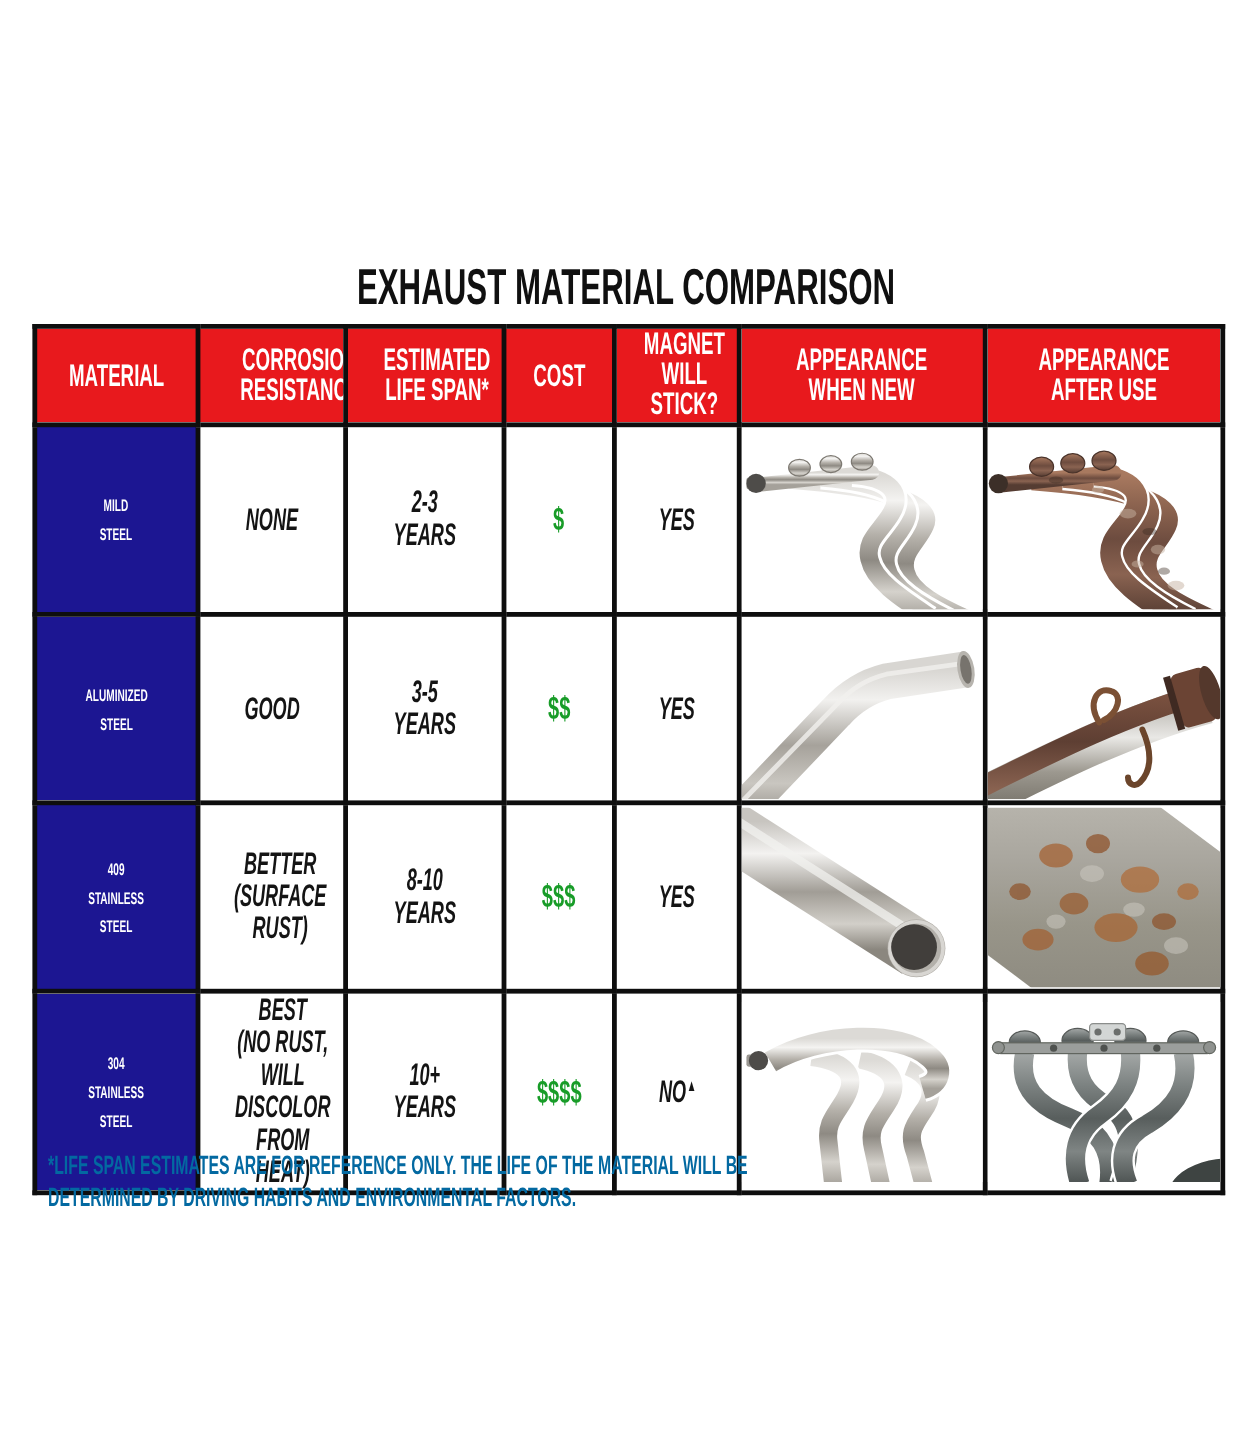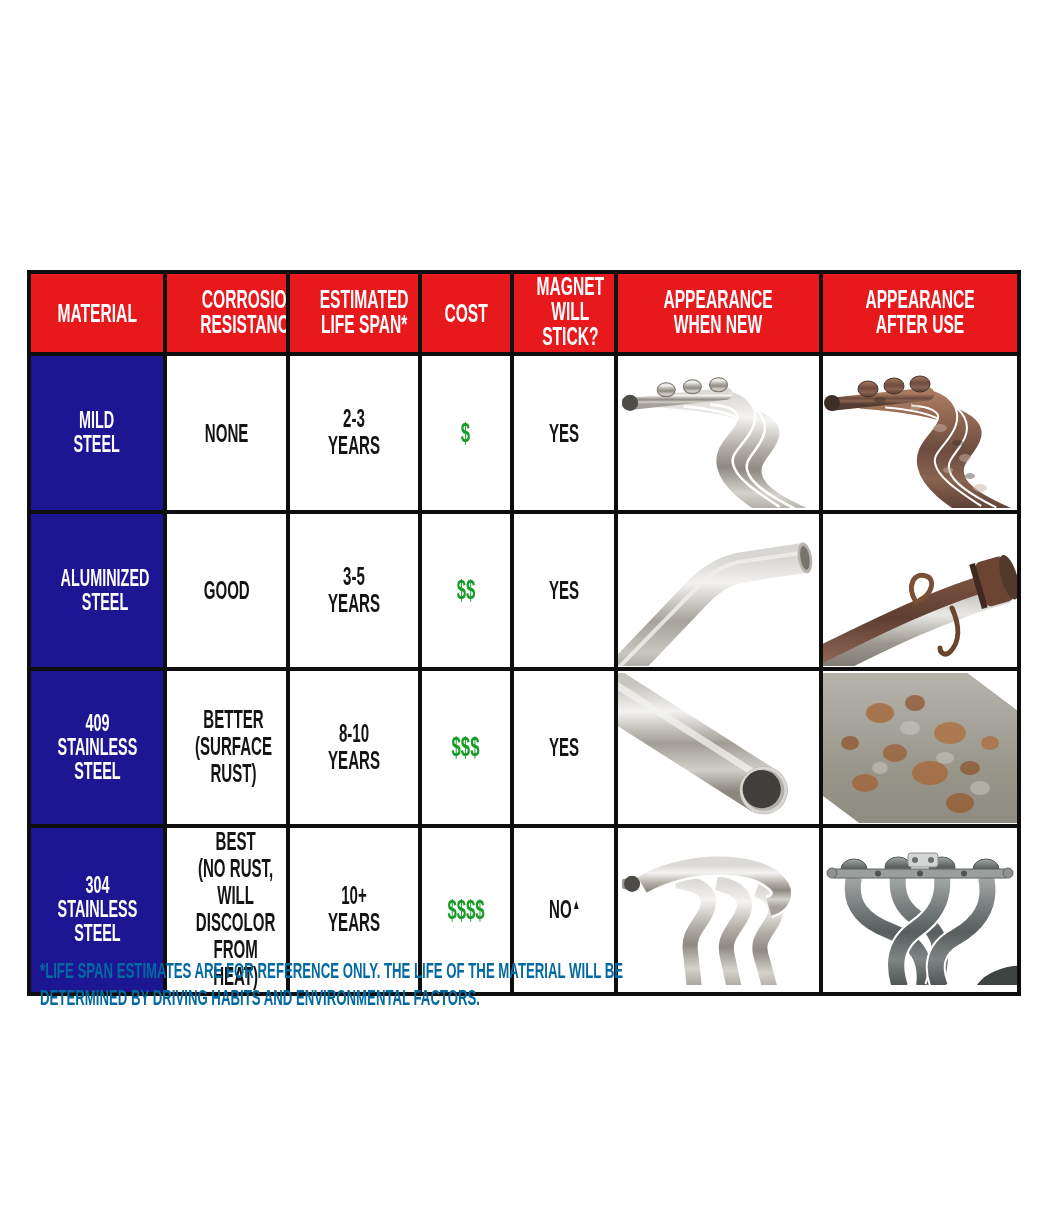--- a/index.html
+++ b/index.html
@@ -39,44 +39,47 @@
   table.cmp th,table.cmp td{
     border:4px solid var(--border-black);
     text-align:center;vertical-align:middle;overflow:hidden;
   }
   table.cmp th{
     background:var(--header-red);color:#ffffff;
     font-size:26px;
   }
   table.cmp th .cx{--sx:0.6;line-height:25px;}
   td.material{
-    background:var(--material-blue);color:#ffffff;font-size:24px;
+    background:var(--material-blue);color:#ffffff;font-size:14px;
   }
   td.material .cx{--sx:0.6;line-height:24px;}
-  td.val{font-size:26px;}
+  td.val{font-size:26px;font-style:italic;}
   td.val .cx{--sx:0.58;line-height:27px;}
   td.cost{color:var(--cost-green);font-size:27px;}
   td.cost .cx{--sx:0.62;}
   .sup-mark{
     display:inline-block;font-size:14px;position:relative;top:-9px;left:1px;
   }
   td.photo{padding:0;background:#ffffff;}
   .ph{height:150px;overflow:hidden;}
   .ph svg{display:block;width:100%;height:100%;}
 
   .footnotes{position:absolute;left:40px;top:957px;width:990px;}
   .footnote-line{font-size:22px;line-height:27px;font-weight:700;color:#0369a1;}
   .footnote-line .cx{--sx:0.6;transform-origin:left center;white-space:normal;}
   .fn-sup{display:inline-block;font-size:13px;position:relative;top:-6px;margin-right:1px;}
 </style>
 </head>
 <body>
 
 <div class="page">
 
+  <div class="title-wrap">
+    <span class="cx">EXHAUST MATERIAL COMPARISON</span>
+  </div>
 
   <table class="cmp">
     <colgroup>
       <col style="width:136px">
         <col style="width:123px">
         <col style="width:132px">
       <col style="width:92px">
         <col style="width:104px">
         <col style="width:205px">
         <col style="width:198px">

